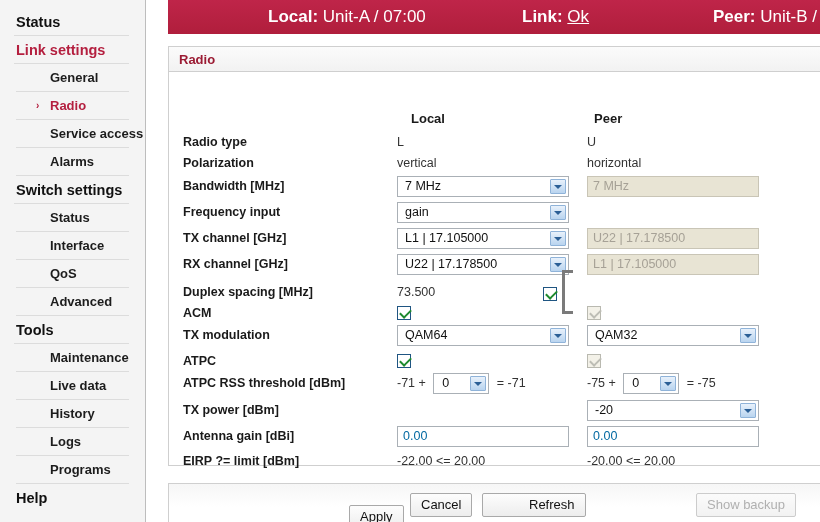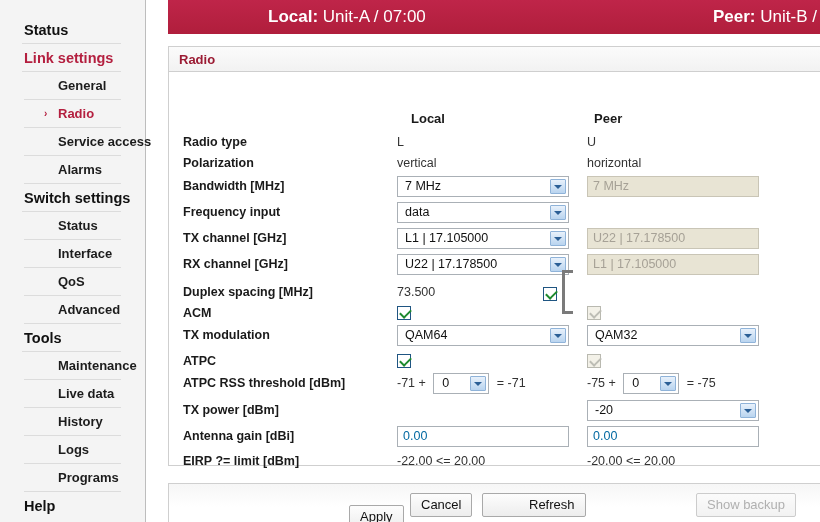--- a/index.html
+++ b/index.html
@@ -13,21 +13,21 @@
     color: #1a1a1a;
   }
   #app { position: relative; width: 820px; height: 522px; }
 
   
   #sidebar {
     position: absolute; left: 0; top: 0;
     width: 146px; height: 522px;
     background: #f4f4f4;
     border-right: 1px solid #bdbdbd;
-    padding: 16px;
+    padding: 8px;
   }
   .nav-item {
     position: relative;
     height: 28px;
     line-height: 28px;
     margin: 0 8px 0 8px;
     border-bottom: 1px solid #dcdcdc;
     white-space: nowrap;
     font-weight: bold;
     font-size: 13.5px;
@@ -265,20 +265,24 @@
     <div class="nav-item sub"><span>Logs</span></div>
     <div class="nav-item sub"><span>Programs</span></div>
     <div class="nav-item top noline"><span>Help</span></div>
   </nav>
 
   <header id="topbar">
     <div class="seg seg-local">
       <b>Local:</b>
       <span>Unit-A / 07:00</span>
     </div>
+    <div class="seg seg-link">
+      <b>Link:</b>
+      <span class="linkval">Ok</span>
+    </div>
     <div class="seg seg-peer">
       <b>Peer:</b>
       <span>Unit-B / 0</span>
     </div>
   </header>
 
   <section id="radio-panel">
     <div class="panel-head">Radio</div>
 
     <div id="form">
@@ -316,21 +320,21 @@
         </div>
         <div class="cell-peer">
           <div class="txt disabled">7 MHz</div>
         </div>
       </div>
 
       <div class="row" style="top:130px">
         <div class="lbl">Frequency input</div>
         <div class="cell-local">
           <div class="sel">
-            <span class="val">data</span>
+            <span class="val">gain</span>
             <span class="arrow"></span>
           </div>
         </div>
       </div>
 
       <div class="row" style="top:156px">
         <div class="lbl">TX channel [GHz]</div>
         <div class="cell-local">
           <div class="sel">
             <span class="val">L1 | 17.105000</span>

